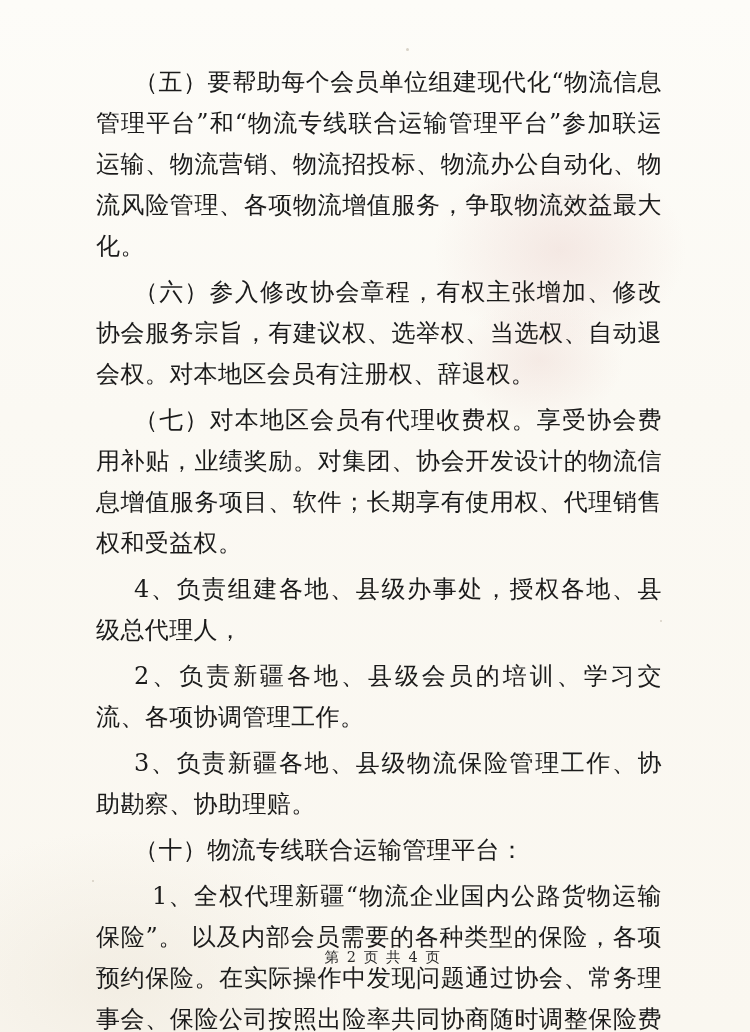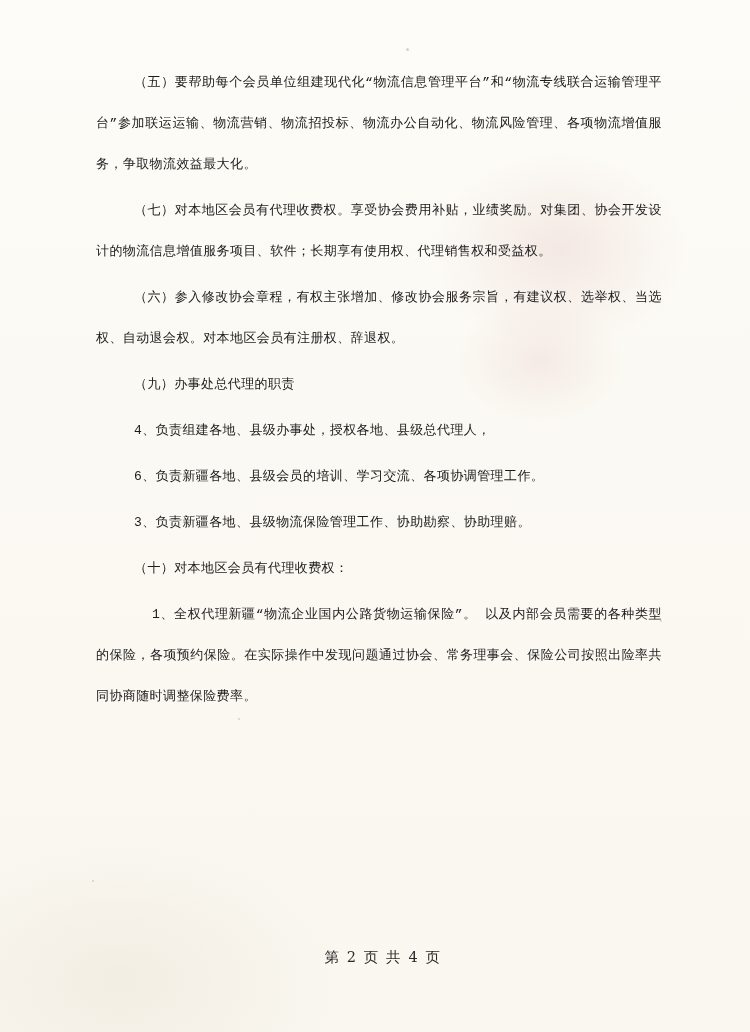--- a/index.html
+++ b/index.html
@@ -32,26 +32,25 @@
     opacity: 0.55;
   }
   .content {
     position: absolute;
     left: 96px;
     top: 62px;
     width: 566px;
   }
   p.para {
     margin: 0 0 5px 0;
-    font-size: 13px;
+    font-size: 24px;
     line-height: 41px;
     letter-spacing: 0.4px;
     text-align: justify;
     text-justify: inter-ideograph;
-    font-family: Liberation Mono, monospace;
   }
   p.indent2 {
     text-indent: 38px;
   }
   p.indent3 {
     text-indent: 56px;
   }
   .footer {
     position: absolute;
     left: 16px;
@@ -68,24 +67,23 @@
 <body>
 
 <div class="page">
   <div class="speck" style="left:406px; top:48px; width:3px; height:3px;"></div>
   <div class="speck" style="left:238px; top:718px; width:2px; height:2px;"></div>
   <div class="speck" style="left:660px; top:620px; width:2px; height:2px;"></div>
   <div class="speck" style="left:92px; top:880px; width:2px; height:2px;"></div>
 
   <div class="content">
     <p class="para indent2">（五）要帮助每个会员单位组建现代化“物流信息管理平台”和“物流专线联合运输管理平台”参加联运运输、物流营销、物流招投标、物流办公自动化、物流风险管理、各项物流增值服务，争取物流效益最大化。</p>
+    <p class="para indent2">（六）参入修改协会章程，有权主张增加、修改协会服务宗旨，有建议权、选举权、当选权、自动退会权。对本地区会员有注册权、辞退权。</p>
     <p class="para indent2">（七）对本地区会员有代理收费权。享受协会费用补贴，业绩奖励。对集团、协会开发设计的物流信息增值服务项目、软件；长期享有使用权、代理销售权和受益权。</p>
-    <p class="para indent2">（六）参入修改协会章程，有权主张增加、修改协会服务宗旨，有建议权、选举权、当选权、自动退会权。对本地区会员有注册权、辞退权。</p>
-    <p class="para indent2">（九）办事处总代理的职责</p>
     <p class="para indent2">4、负责组建各地、县级办事处，授权各地、县级总代理人，</p>
-    <p class="para indent2">6、负责新疆各地、县级会员的培训、学习交流、各项协调管理工作。</p>
+    <p class="para indent2">2、负责新疆各地、县级会员的培训、学习交流、各项协调管理工作。</p>
     <p class="para indent2">3、负责新疆各地、县级物流保险管理工作、协助勘察、协助理赔。</p>
-    <p class="para indent2">（十）对本地区会员有代理收费权：</p>
+    <p class="para indent2">（十）物流专线联合运输管理平台：</p>
     <p class="para indent3">1、全权代理新疆“物流企业国内公路货物运输保险”。 以及内部会员需要的各种类型的保险，各项预约保险。在实际操作中发现问题通过协会、常务理事会、保险公司按照出险率共同协商随时调整保险费率。</p>
   </div>
 
   <div class="footer">第 2 页 共 4 页</div>
 </div>
 
 </body></html>

